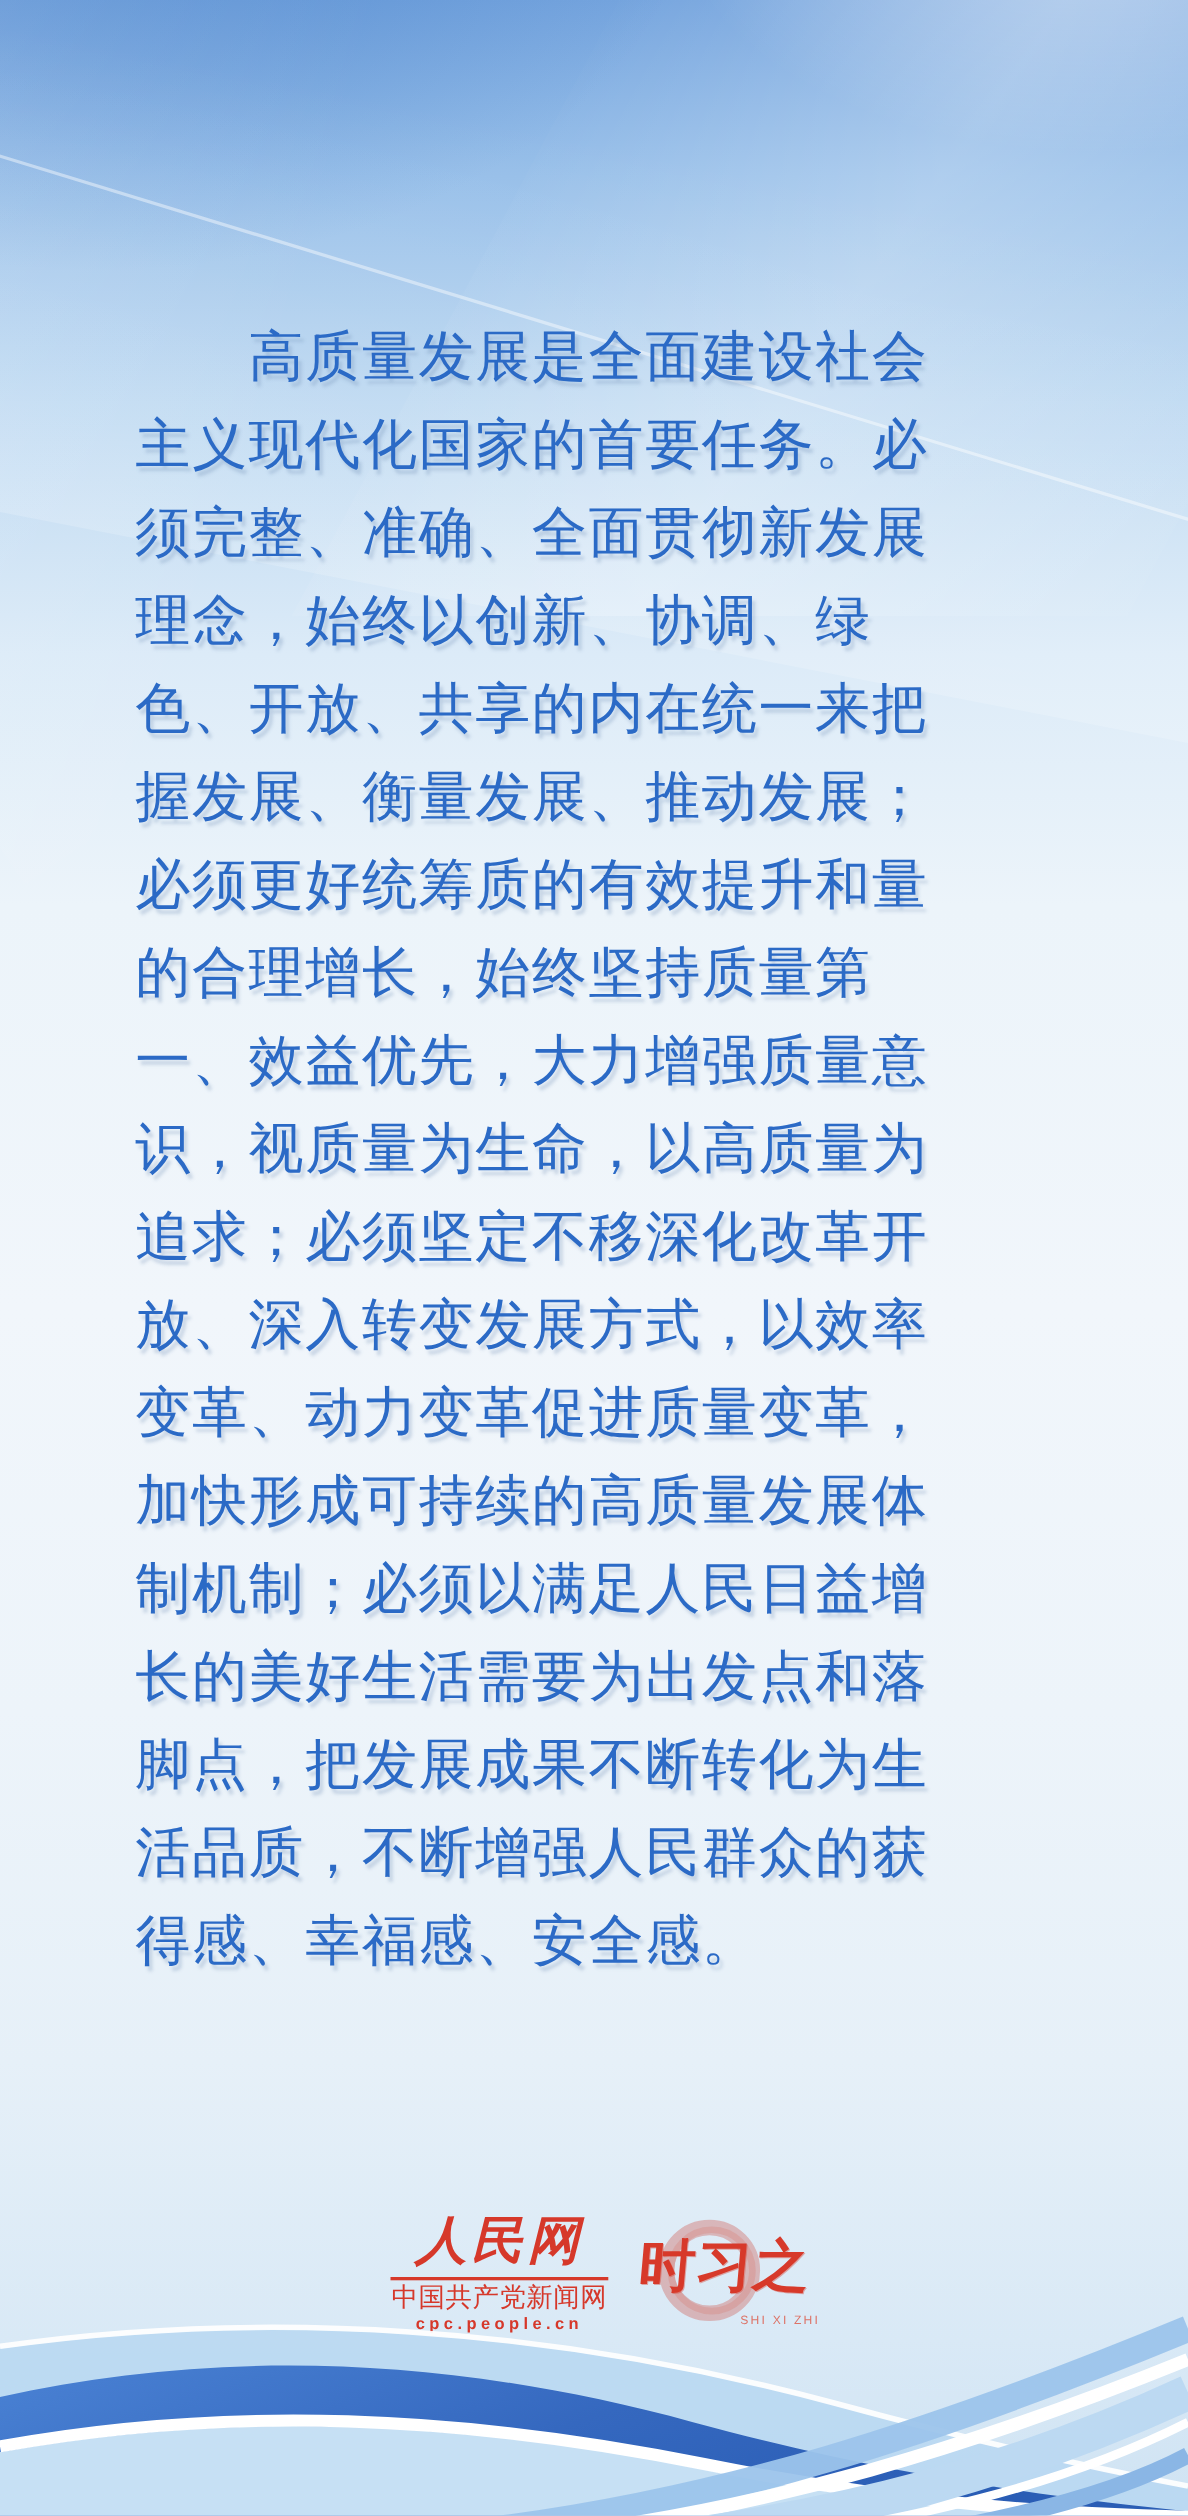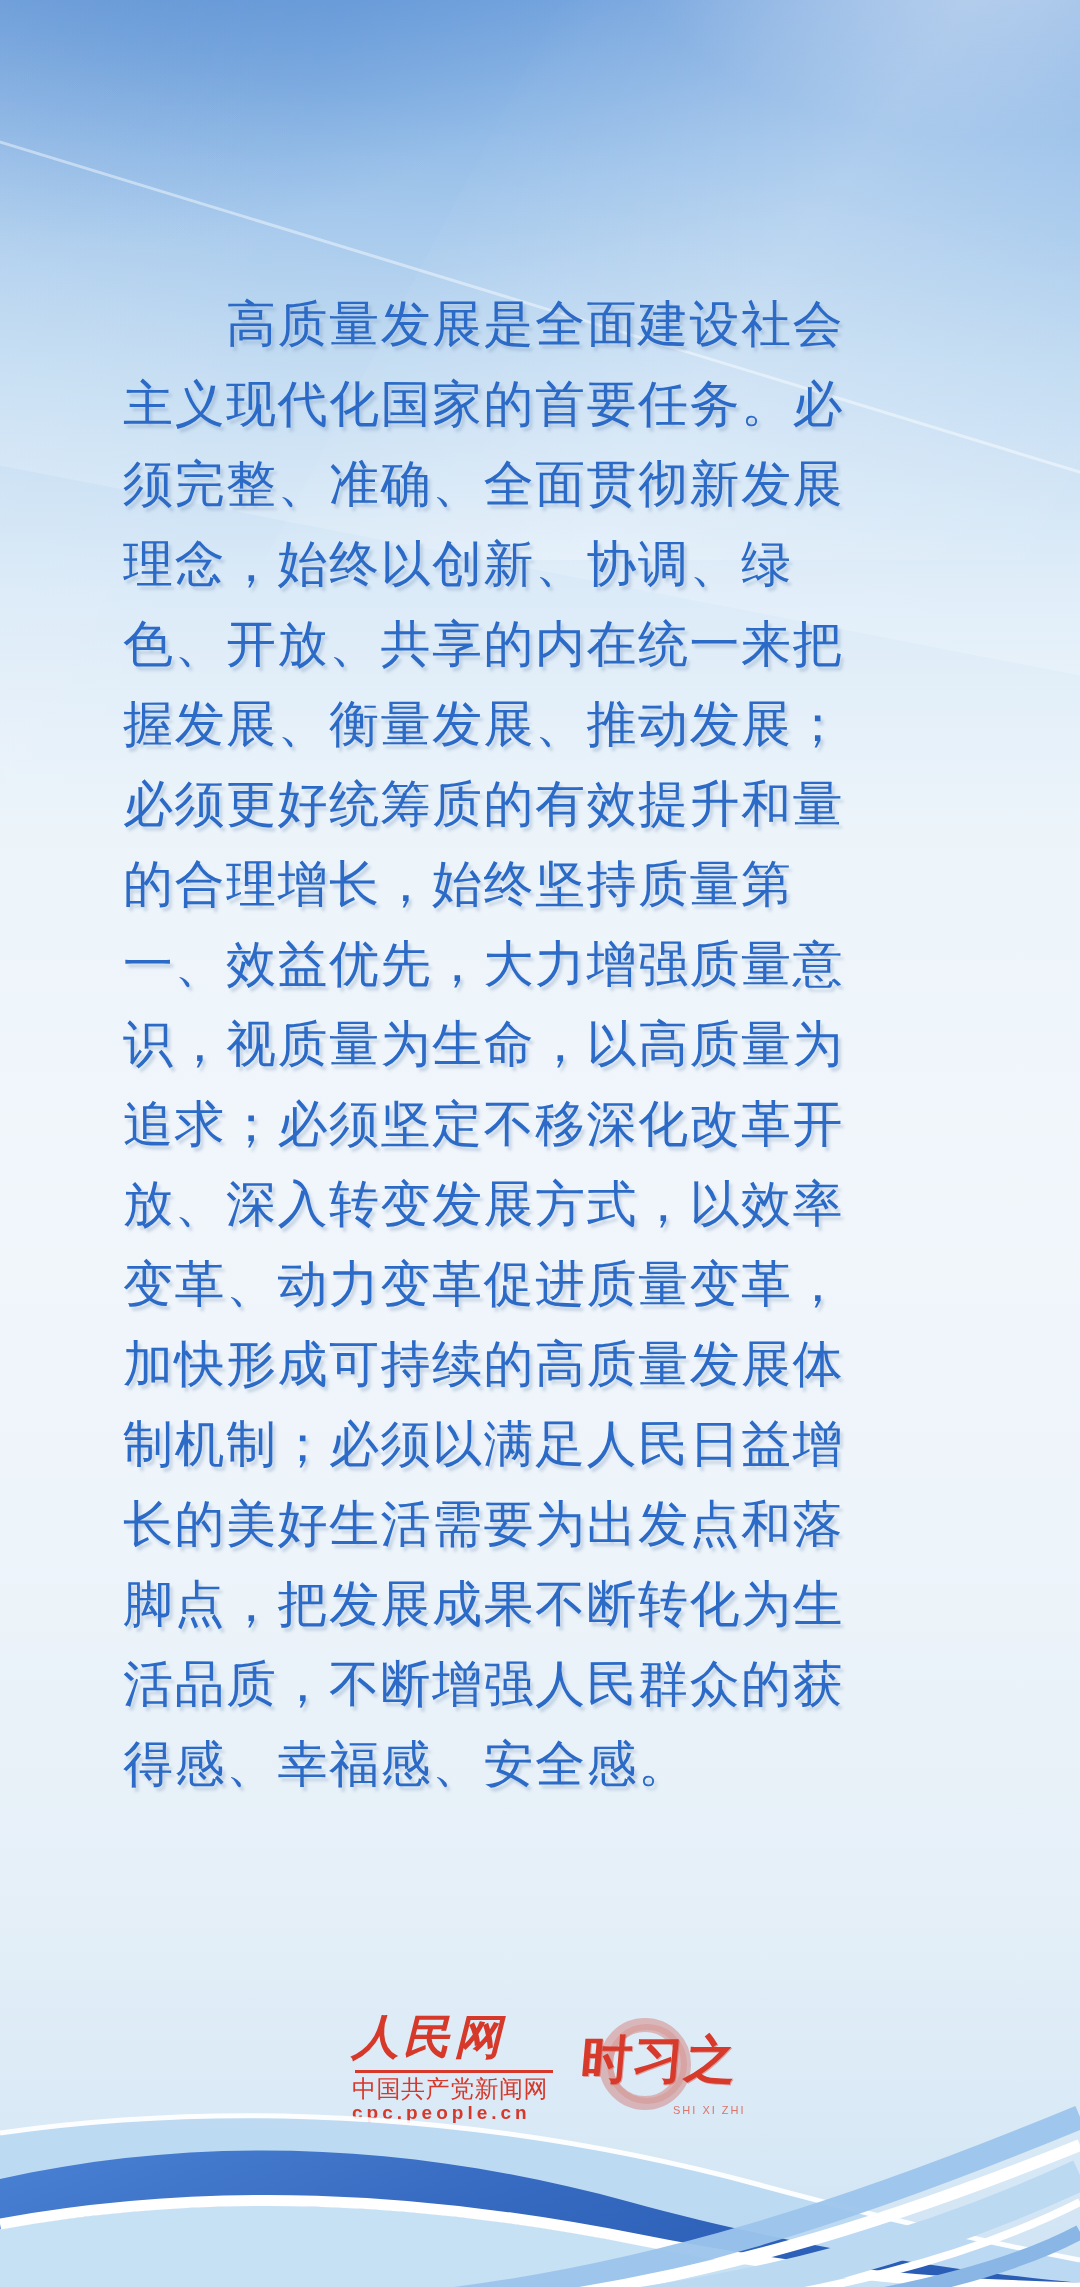--- a/index.html
+++ b/index.html
@@ -57,31 +57,31 @@
   
   .attribution{
     position:absolute;left:123px;top:1814px;width:900px;
     font-size:37px;line-height:51px;font-weight:700;
     letter-spacing:0.5px;
     color:#2f6ec8;
     white-space:pre-line;
     text-shadow:2px 2px 2px rgba(120,150,190,0.25);
   }
   
-  .people-logo{position:absolute;left:352px;top:2008px;width:204px;}
+  .people-logo{position:absolute;left:352px;top:2008px;width:204px;text-align:center;}
   .people-logo .script{
     display:block;font-size:47px;line-height:58px;font-weight:700;
     color:#d6382a;font-style:italic;letter-spacing:4px;
   }
   .people-logo .rule{margin:4px auto 3px auto;width:198px;height:3px;background:#d6382a;}
   .people-logo .site-name{
     display:block;font-size:24px;line-height:25px;font-weight:400;color:#d6382a;letter-spacing:0.5px;
   }
   .people-logo .site-url{
-    display:block;margin-top:2px;font-size:19px;line-height:20px;font-weight:700;color:#d6382a;letter-spacing:4px;
+    display:block;margin-top:2px;font-size:15px;line-height:20px;font-weight:700;color:#d6382a;letter-spacing:4px;
   }
   
   .sxz-logo{position:absolute;left:581px;top:2008px;width:160px;height:120px;}
   .sxz-logo .ring{
     position:absolute;left:18px;top:10px;width:92px;height:92px;
     border:14px solid rgba(207,84,72,0.35);border-radius:50%;
     box-sizing:border-box;
   }
   .sxz-logo .ring2{
     position:absolute;left:26px;top:16px;width:80px;height:80px;

